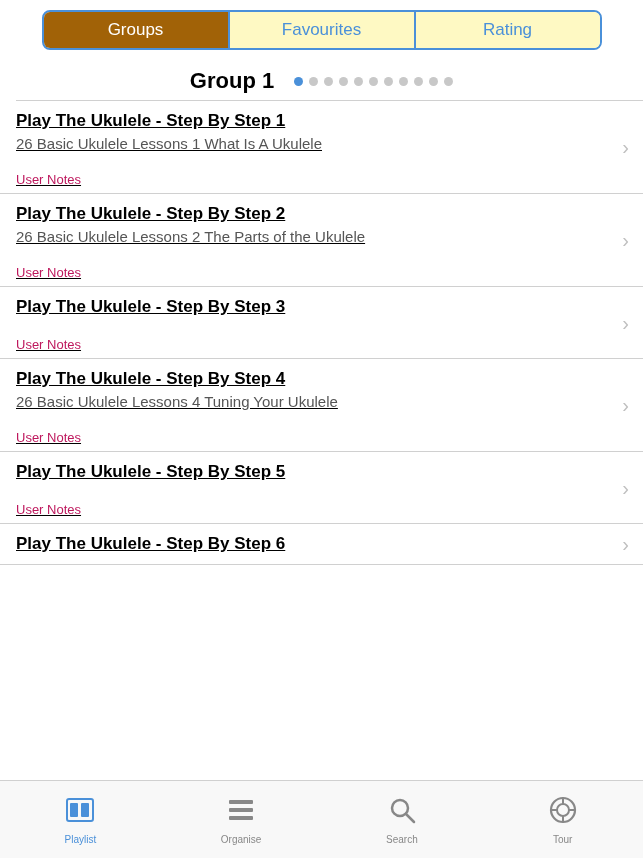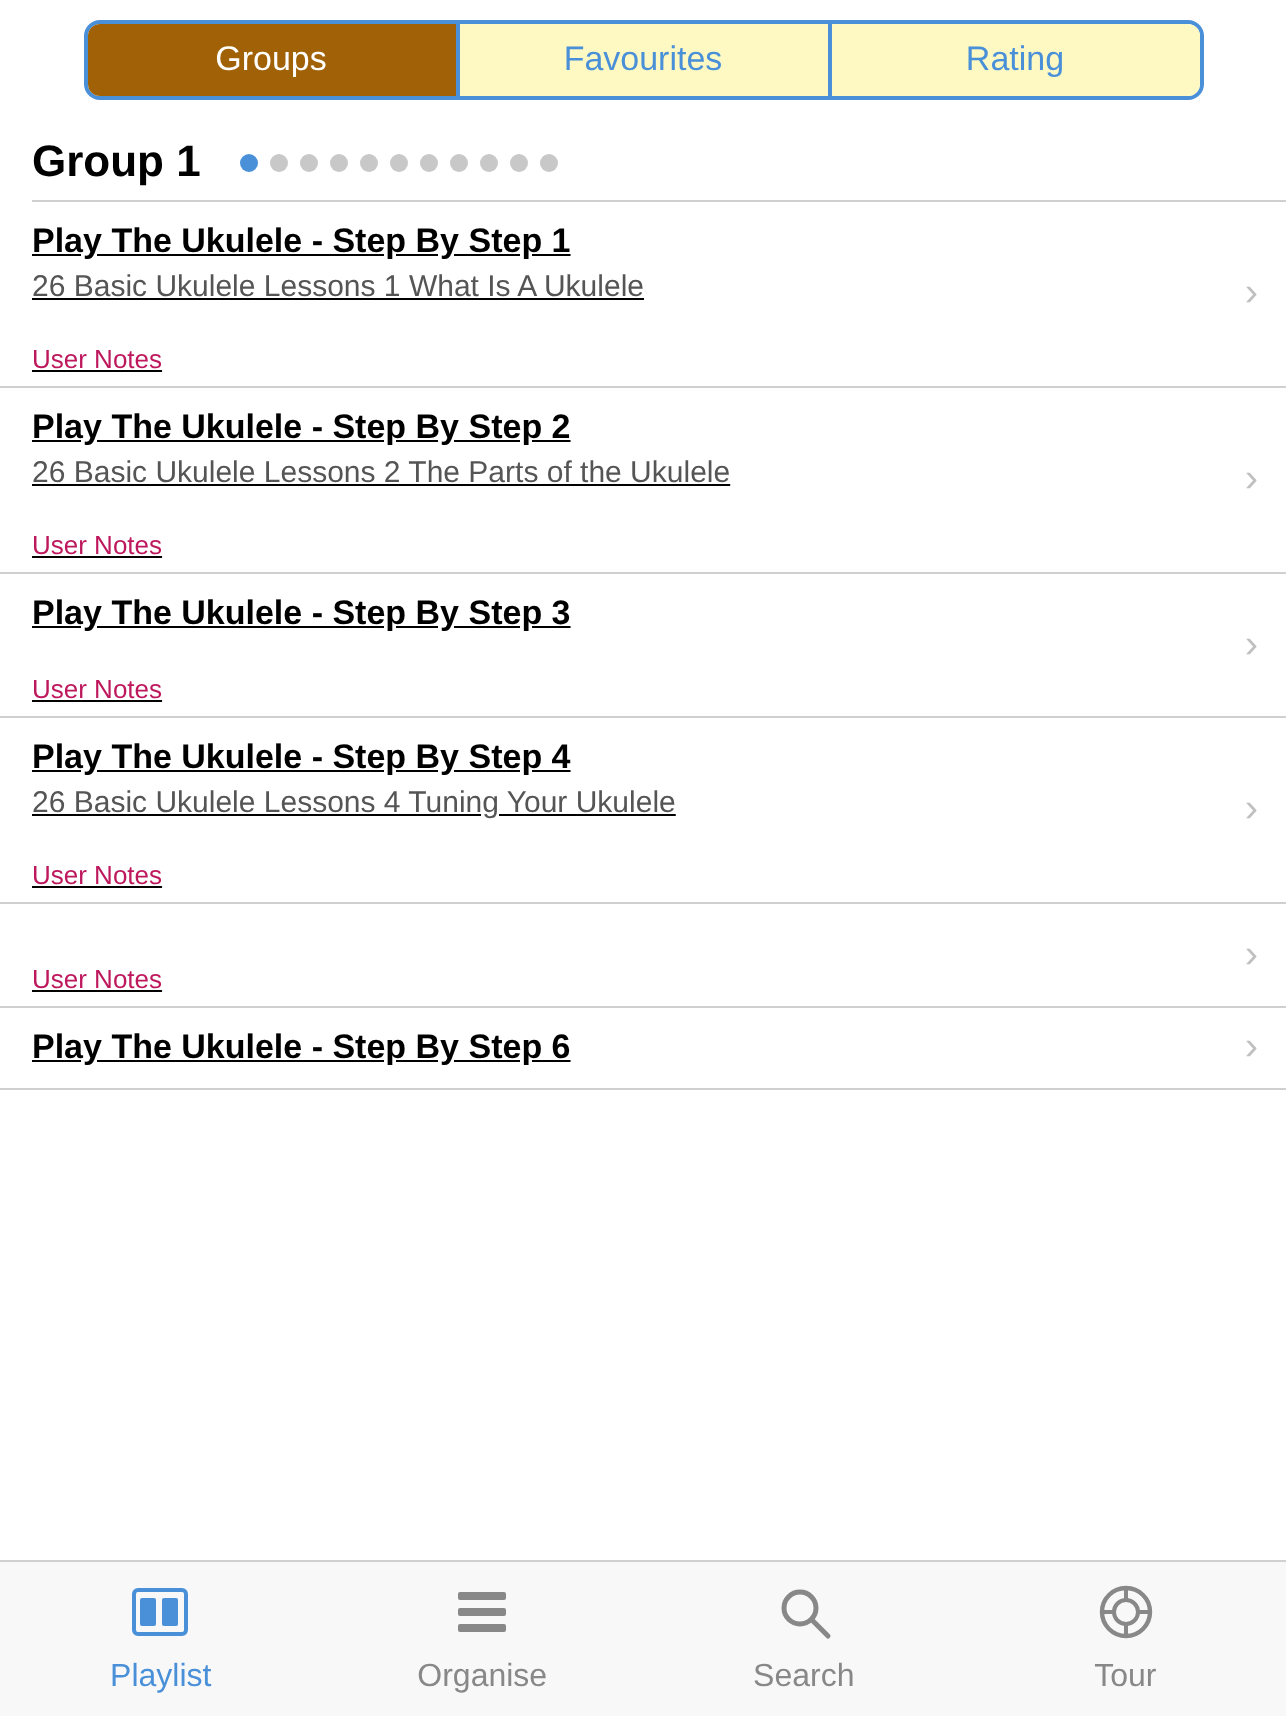--- a/index.html
+++ b/index.html
@@ -47,20 +47,21 @@
     .tab-segment-item:not(:last-child) {
       border-right: 2px solid #4a90d9;
     }
 
     
     .group-header {
       display: flex;
       align-items: center;
       padding: 10px 16px 6px;
       background: #fff;
+      justify-content: center;
     }
     .group-title {
       font-size: 22px;
       font-weight: bold;
       color: #000;
       margin-right: 20px;
     }
     .pagination-dots {
       display: flex;
       align-items: center;
@@ -142,21 +143,21 @@
       justify-content: center;
       height: 100%;
       cursor: pointer;
       gap: 4px;
     }
     .bottom-nav-item .nav-icon {
       font-size: 28px;
       line-height: 1;
     }
     .bottom-nav-item .nav-label {
-      font-size: 16px;
+      font-size: 10px;
       color: #888;
     }
     .bottom-nav-item.active .nav-label {
       color: #4a90d9;
     }
     .bottom-nav-item.active .nav-icon {
       color: #4a90d9;
     }
     .nav-icon svg {
       width: 30px;
@@ -216,20 +217,21 @@
   </div>
 
   <div class="list-item">
     <div class="item-title">Play The Ukulele - Step By Step 4</div>
     <div class="item-subtitle">26 Basic Ukulele Lessons 4 Tuning Your Ukulele</div>
     <div class="item-notes">User Notes</div>
     <span class="chevron">›</span>
   </div>
 
   <div class="list-item">
+    <div class="item-title">Play The Ukulele - Step By Step 5</div>
     <div class="item-notes">User Notes</div>
     <span class="chevron">›</span>
   </div>
 
   <div class="list-item">
     <div class="item-title">Play The Ukulele - Step By Step 6</div>
     <span class="chevron">›</span>
   </div>
 
 </div>

